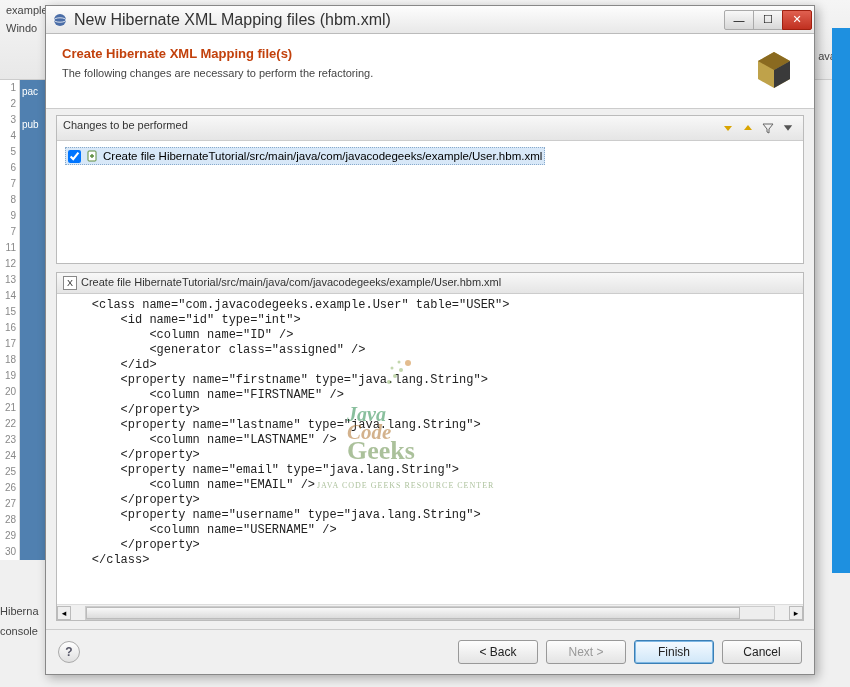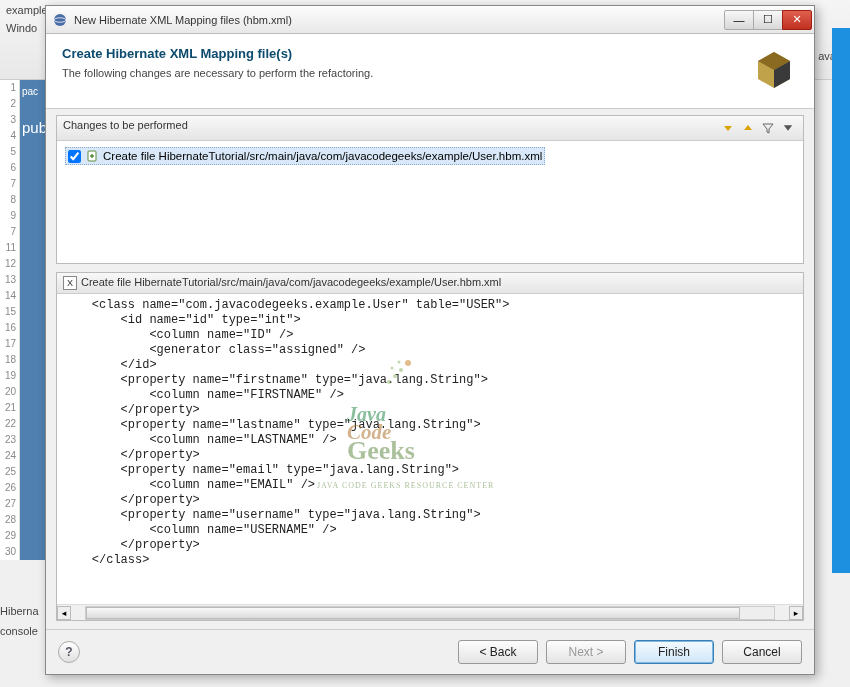--- a/index.html
+++ b/index.html
@@ -56,21 +56,21 @@
       height: 28px;
       background: linear-gradient(#fdfdfd, #e8e8e8);
       border-bottom: 1px solid #bbb;
       display: flex; align-items: center;
       padding: 0 2px 0 6px;
     }
     .title-icon {
       width: 16px; height: 16px; margin-right: 6px;
       display:flex; align-items:center; justify-content:center;
     }
-    .title-text { flex: 1; color: #333; font-size: 11px; }
+    .title-text { flex: 1; color: #333; font-size: 16px; }
     .winbtns { display: flex; gap: 0; }
     .winbtn {
       width: 30px; height: 20px;
       border: 1px solid #aaa;
       background: linear-gradient(#f8f8f8,#d8d8d8);
       display:flex; align-items:center; justify-content:center;
       font-size: 11px;
       margin-left: -1px;
     }
     .winbtn.close { background: linear-gradient(#e06050,#c03020); color:#fff; border-color:#a02010;}
@@ -78,21 +78,21 @@
     .winbtn:last-child { border-radius: 0 2px 2px 0; }
 
     
     .banner {
       background: #fff;
       padding: 12px 16px 14px 16px;
       border-bottom: 1px solid #ccc;
       display: flex; align-items:flex-start;
     }
     .banner-text { flex:1; }
-    .banner h2 { font-size: 13px; font-weight: bold; color: #0c4a6e; margin-bottom: 6px;}
+    .banner h2 { font-size: 13px; font-weight: bold; color: #c2410c; margin-bottom: 6px;}
     .banner p { font-size: 11px; color: #444; }
     .banner-icon {
       width: 48px; height: 48px;
       display:flex; align-items:center; justify-content:center;
     }
 
     
     .content { flex:1; padding: 6px 10px 0 10px; display:flex; flex-direction:column; overflow:hidden;}
     .panel {
       border: 1px solid #bbb;
@@ -235,21 +235,21 @@
       <div>24</div>
       <div>25</div>
       <div>26</div>
       <div>27</div>
       <div>28</div>
       <div>29</div>
       <div>30</div>
     </div>
   <div class="bg-code-strip">
     <div style="color:#fff;font-size:10px;padding:6px 2px">pac</div>
-    <div style="color:#fff;font-size:15px;padding:16px 2px 0">pub</div>
+    <div style="color:#fff;font-size:10px;padding:16px 2px 0">pub</div>
   </div>
   <div class="bg-blue-strip"></div>
   <div class="bg-hiber">Hiberna</div>
   <div class="bg-console">console</div>
 </div>
 
 <div class="modal">
 
   <div class="titlebar">
     <span class="title-icon">

